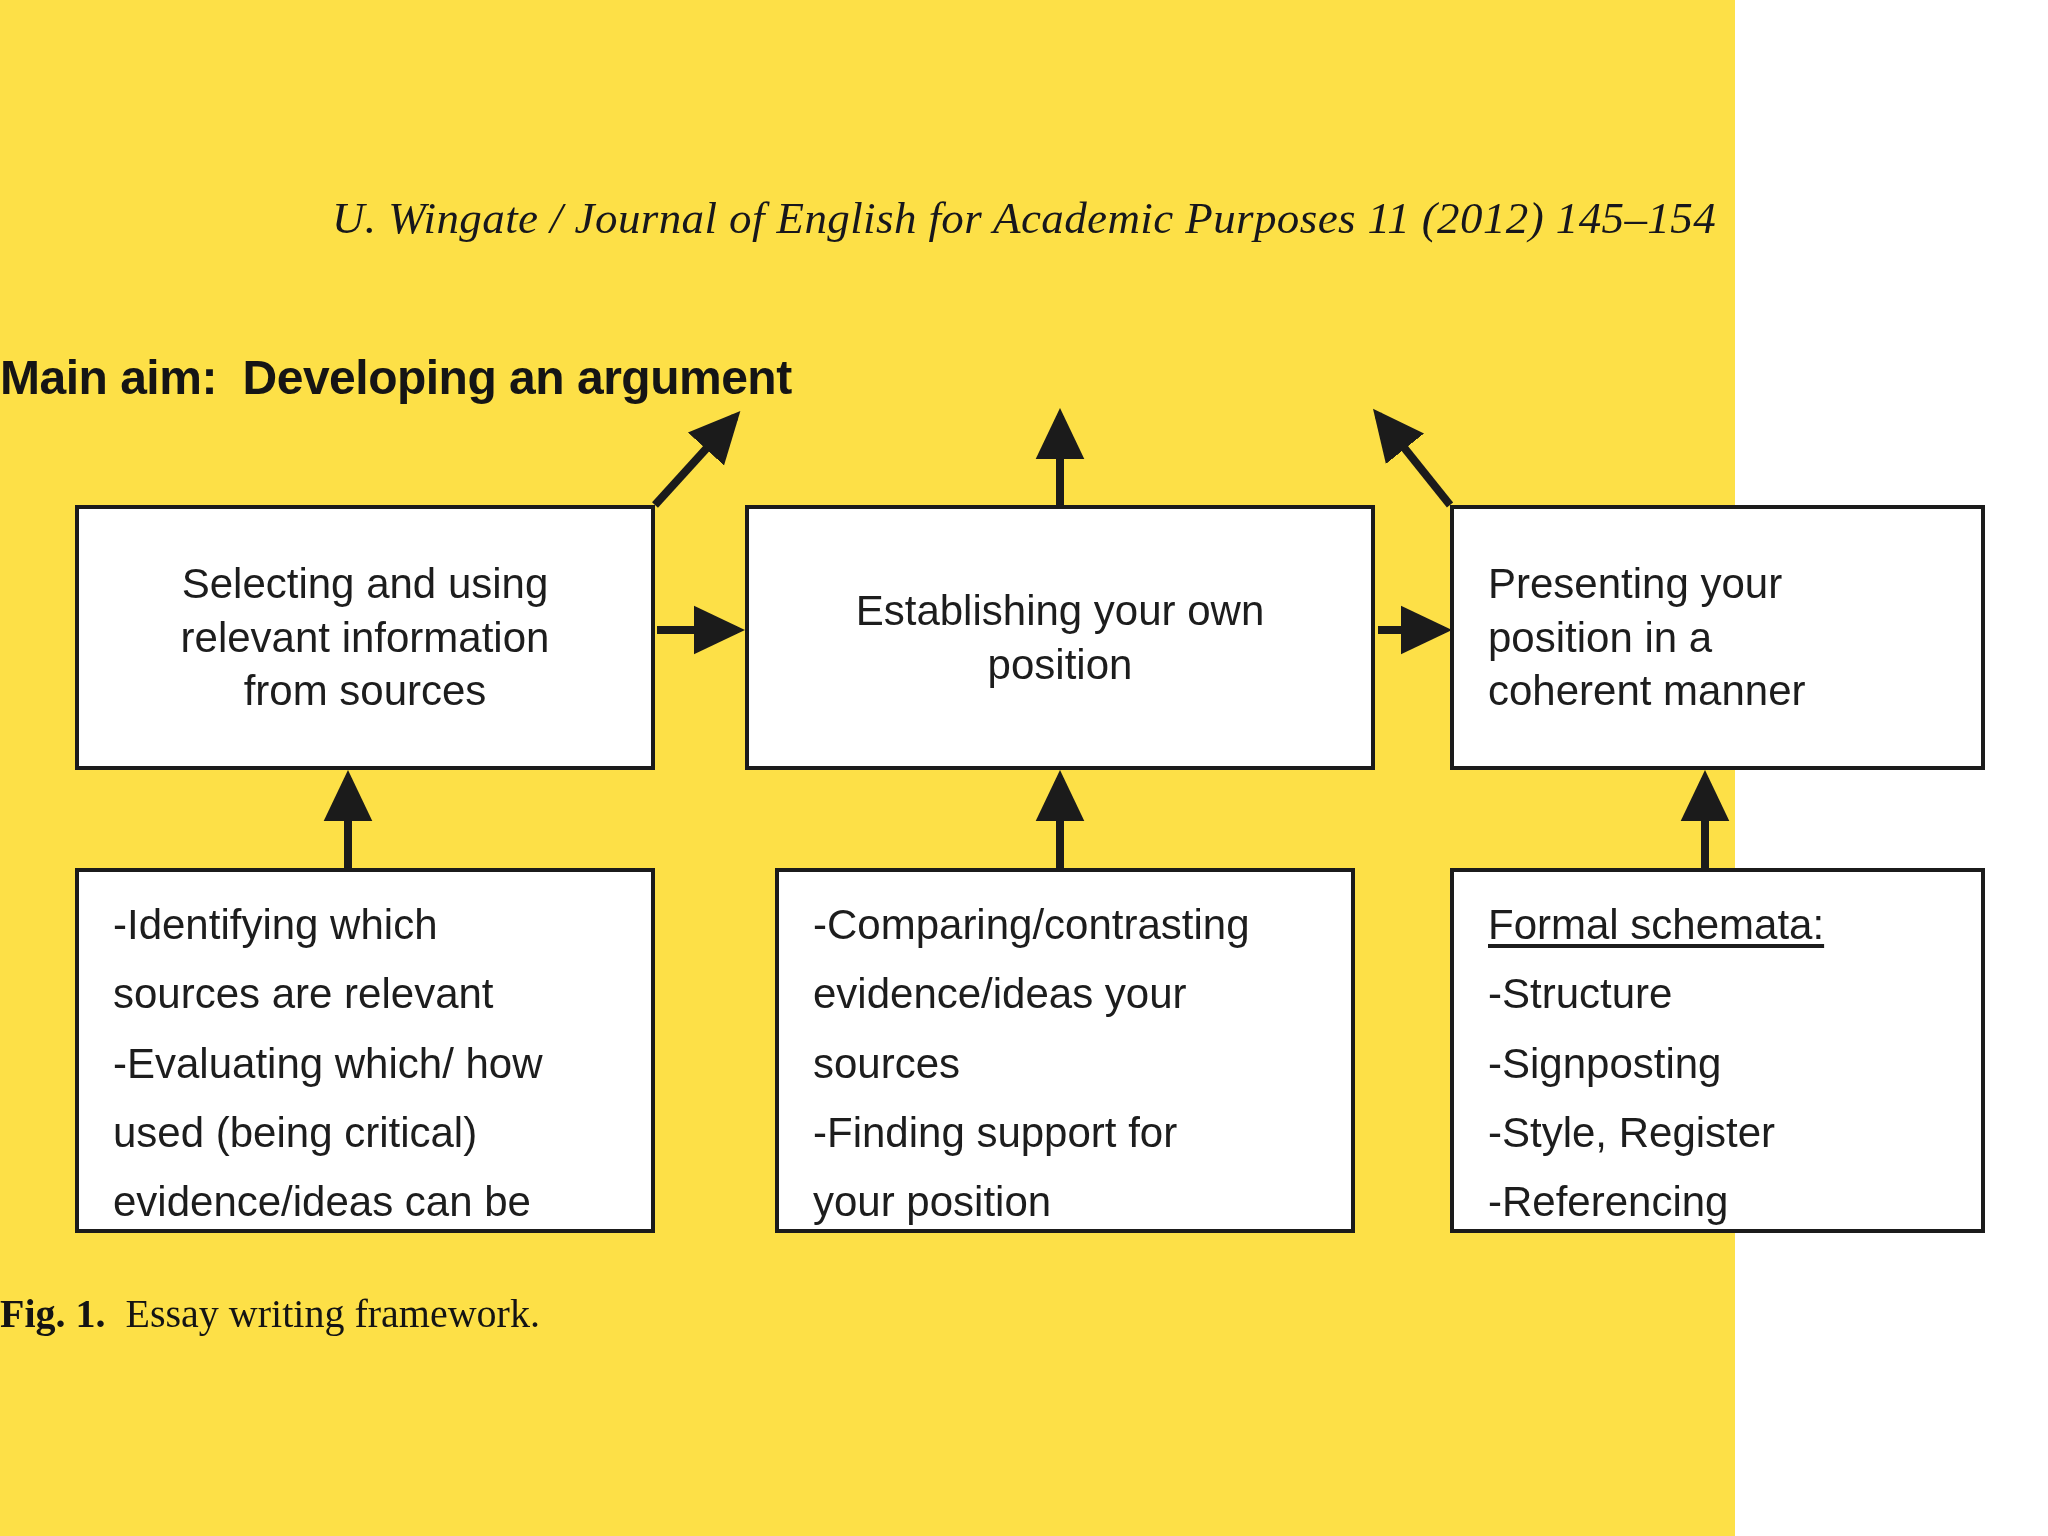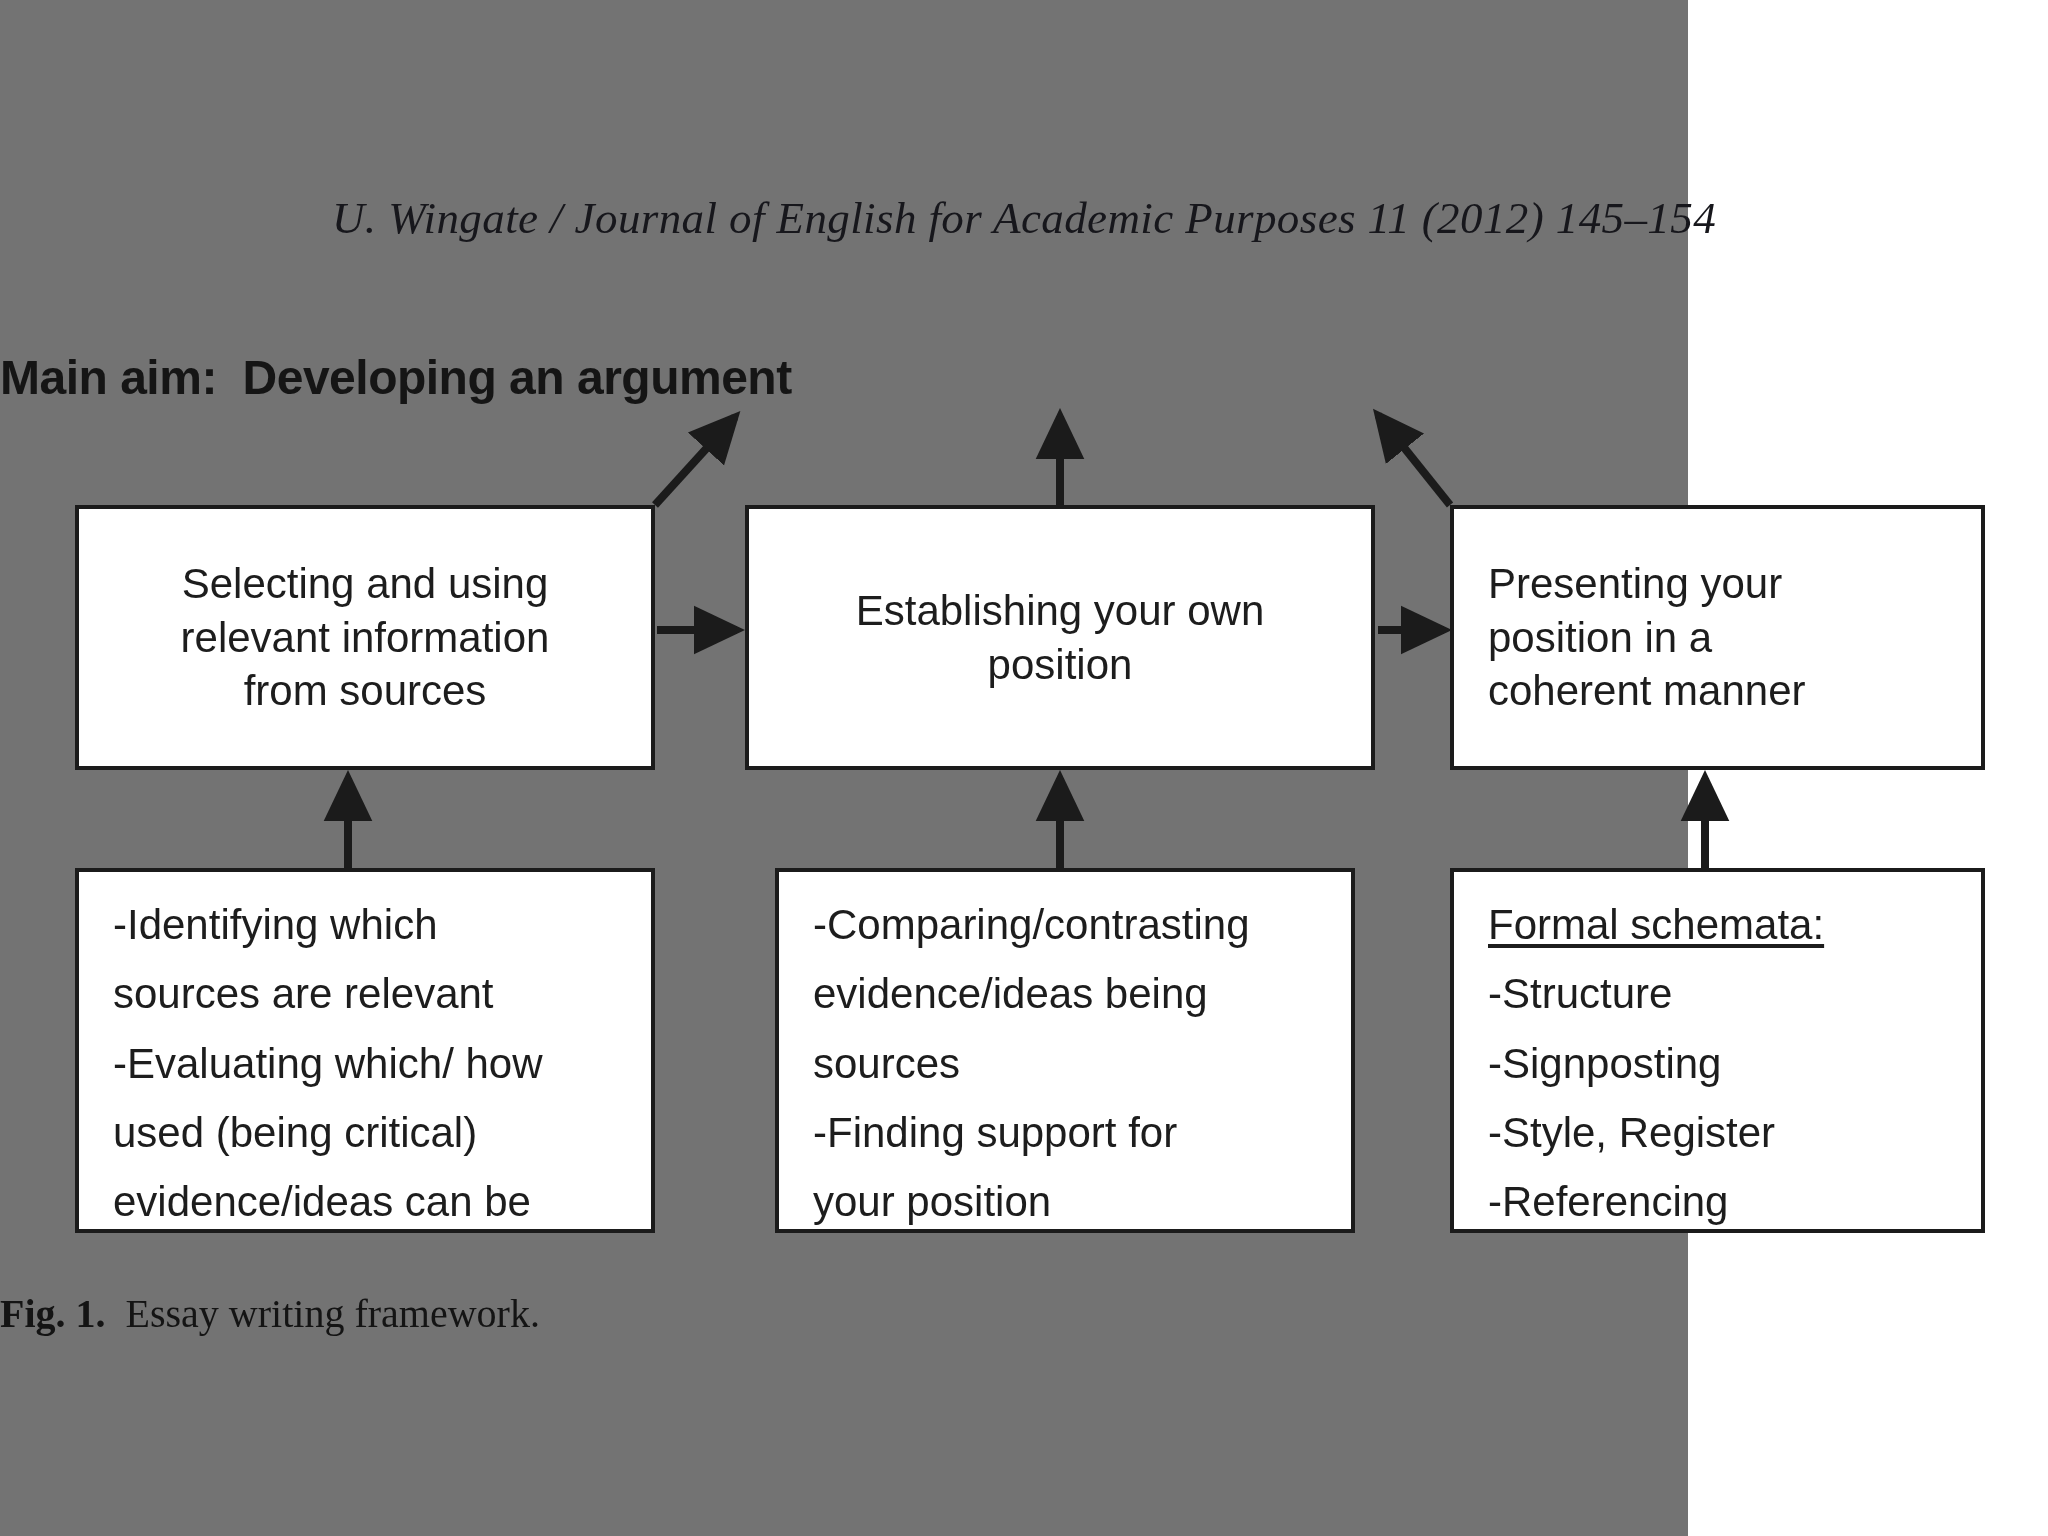--- a/index.html
+++ b/index.html
@@ -11,21 +11,22 @@
     width: 2048px;
     height: 1536px;
     font-family: "Liberation Sans", sans-serif;
     color: #1a1a1a;
     overflow: hidden;
   }
   #page {
     position: relative;
     width: 1688px;
     height: 1536px;
-    background: #737373;
+    background: #fde047;
+    padding-left: 47px;
   }
 
   
   #running-head {
     position: absolute;
     left: 0;
     top: 192px;
     width: 2048px;
     text-align: center;
     font-family: "Liberation Serif", serif;
@@ -180,21 +181,21 @@
   <div class="box leftal list" id="box-select-detail">
     <span class="line">-Identifying which</span>
     <span class="line">sources are relevant</span>
     <span class="line">-Evaluating which/ how</span>
     <span class="line">used (being critical)</span>
     <span class="line">evidence/ideas can be</span>
   </div>
 
   <div class="box leftal list" id="box-establish-detail">
     <span class="line">-Comparing/contrasting</span>
-    <span class="line">evidence/ideas being</span>
+    <span class="line">evidence/ideas your</span>
     <span class="line">sources</span>
     <span class="line">-Finding support for</span>
     <span class="line">your position</span>
   </div>
 
   <div class="box leftal list" id="box-present-detail">
     <span class="line underlined">Formal schemata:</span>
     <span class="line">-Structure</span>
     <span class="line">-Signposting</span>
     <span class="line">-Style, Register</span>

